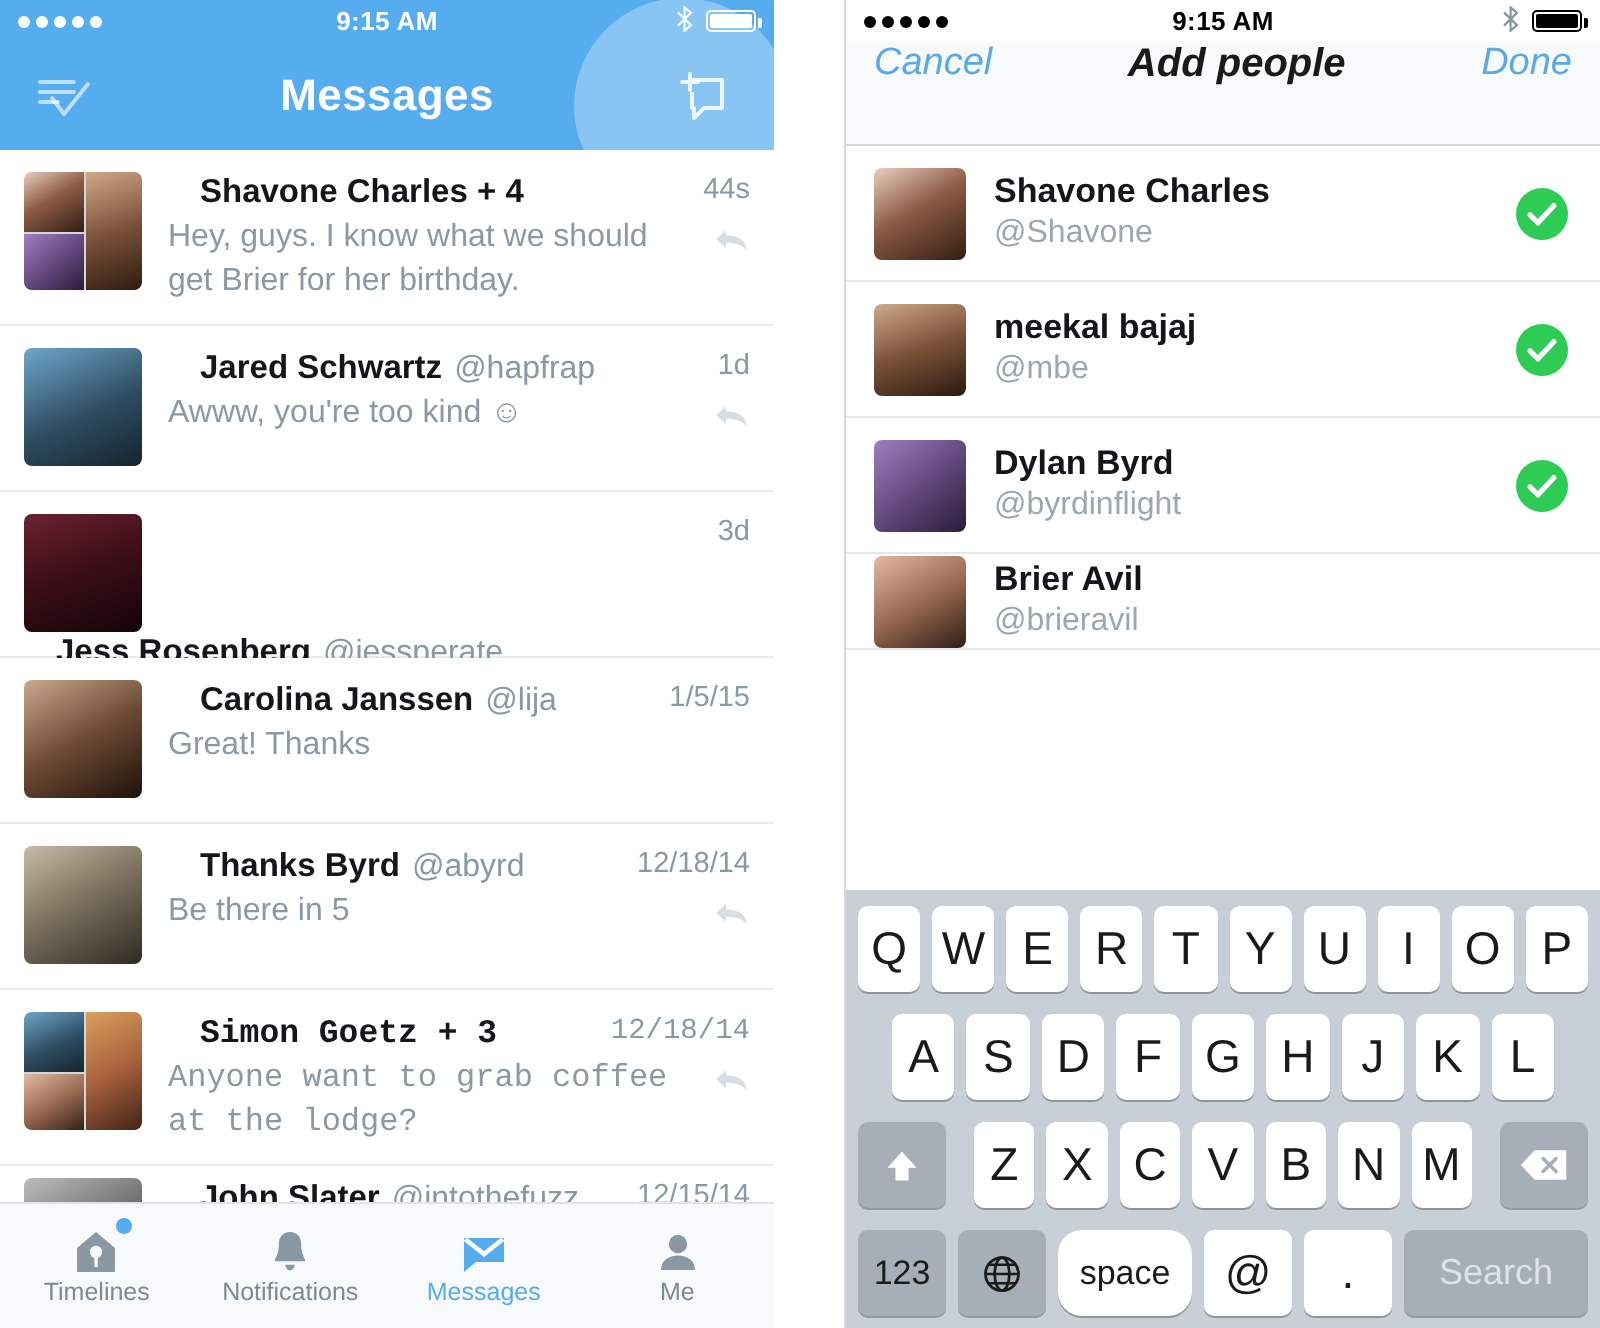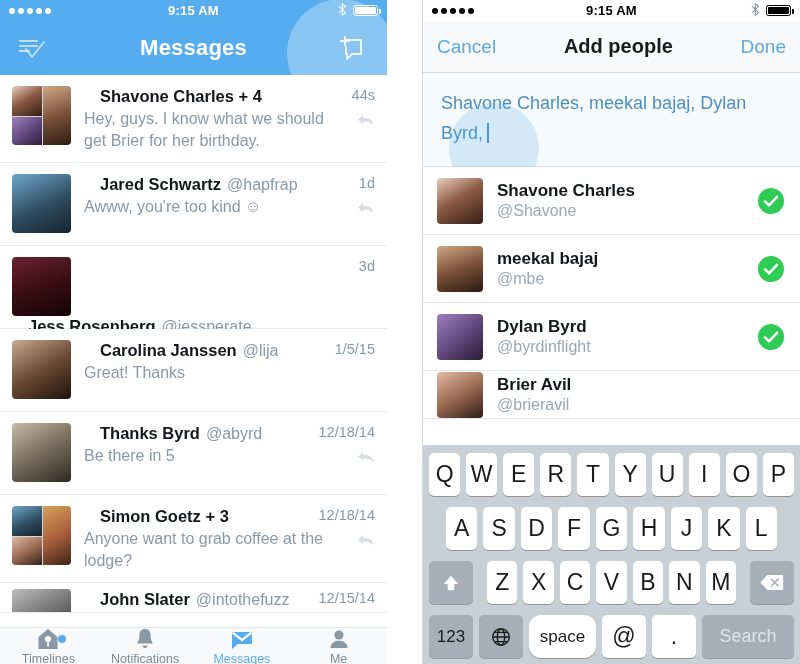--- a/index.html
+++ b/index.html
@@ -119,41 +119,41 @@
   }
   .msg-time { font-size: 14.5px; color: #8899a6; white-space: nowrap; }
   .reply-arrow {
     position: absolute; right: 12px; top: 38px;
     width: 18px; height: 14px; opacity: .55;
   }
 
   
   .tabbar {
     position: absolute; left: 0; bottom: 0; width: 100%;
-    height: 37px; background: #f7f9fa; border-top: 1px solid #dfe4e7;
+    height: 63px; background: #f7f9fa; border-top: 1px solid #dfe4e7;
     display: flex;
   }
   .tab {
     flex: 1; display: flex; flex-direction: column;
     align-items: center; justify-content: center; gap: 1px;
     position: relative;
   }
   .tab-label { font-size: 12.5px; color: #7b8a95; }
   .tab.active .tab-label { color: #55acee; }
   .tab-icon { width: 26px; height: 24px; display: block; }
   .tab-badge {
     position: absolute; width: 8px; height: 8px; border-radius: 50%;
     background: #55acee; top: 7px; left: 50%; margin-left: 10px;
   }
 
   
   .navbar-white {
     height: 52px; background: #f8f9fa; border-bottom: 1px solid #d4d8da;
-    display: flex; align-items: center; justify-content: space-between;
-    padding: 0 14px; position: relative;
+    display: flex; justify-content: space-between;
+    padding: 0 14px; position: relative; font-style: italic;
   }
   .nav-btn { font-size: 19px; color: #5aa9e6; }
   .nav-title-dark { font-size: 20px; font-weight: bold; color: #1a1a1a; }
 
   
   .to-field {
     background: #f7fafc; border-bottom: 1px solid #d8dfe4;
     padding: 16px 18px 18px 18px; min-height: 92px; position: relative;
   }
   .to-text {
@@ -352,21 +352,21 @@
           <div class="msg-preview">Be there in 5</div>
         </div>
         <div class="msg-meta"><span class="msg-time">12/18/14</span></div>
         <span class="reply-arrow">
           <svg viewBox="0 0 18 14" width="18" height="14">
               <path d="M6 2L1 6.5 6 11V8.4c5 0 8 1 10.5 3.6C15.8 7 12.5 4.8 6 4.7z" fill="#b9c3cc"></path>
             </svg>
         </span>
       </div>
 
-      <div class="msg-row" style="height:88px;">
+      <div class="msg-row" style="height:88px;font-family:Liberation Mono, monospace;">
         <div class="avatar group">
           <span class="ph ph-d t1"></span>
             <span class="ph ph-h t2"></span>
             <span class="ph ph-j t3"></span>
         </div>
         <div class="msg-body">
           <div class="msg-head">
             <span class="msg-name">Simon Goetz + 3</span>
             <span class="msg-handle"></span>
           </div>
@@ -459,24 +459,20 @@
           </span>
       </div>
     </div>
 
     <div class="navbar-white">
       <span class="nav-btn">Cancel</span>
       <span class="nav-title-dark">Add people</span>
       <span class="nav-btn">Done</span>
     </div>
 
-    <div class="to-field">
-      <div class="to-text"><span>Shavone Charles, meekal bajaj, Dylan Byrd,</span><span class="caret"></span></div>
-      <span class="tap-circle-dark" style="width:90px;height:90px;left:26px;top:30px;"></span>
-    </div>
 
     <div class="people-list">
       <div class="person-row">
         <div class="p-avatar">
             <span class="ph ph-a" style="display:block;width:100%;height:100%"></span>
           </div>
         <div class="p-info">
           <div class="p-name">Shavone Charles</div>
           <div class="p-handle">@Shavone</div>
         </div>

